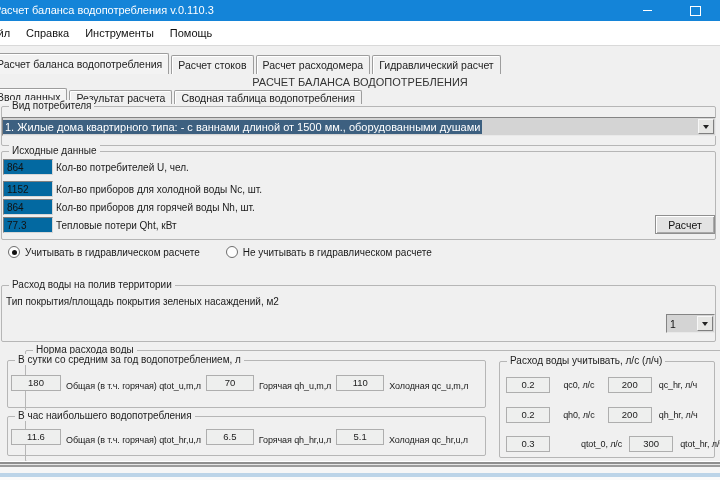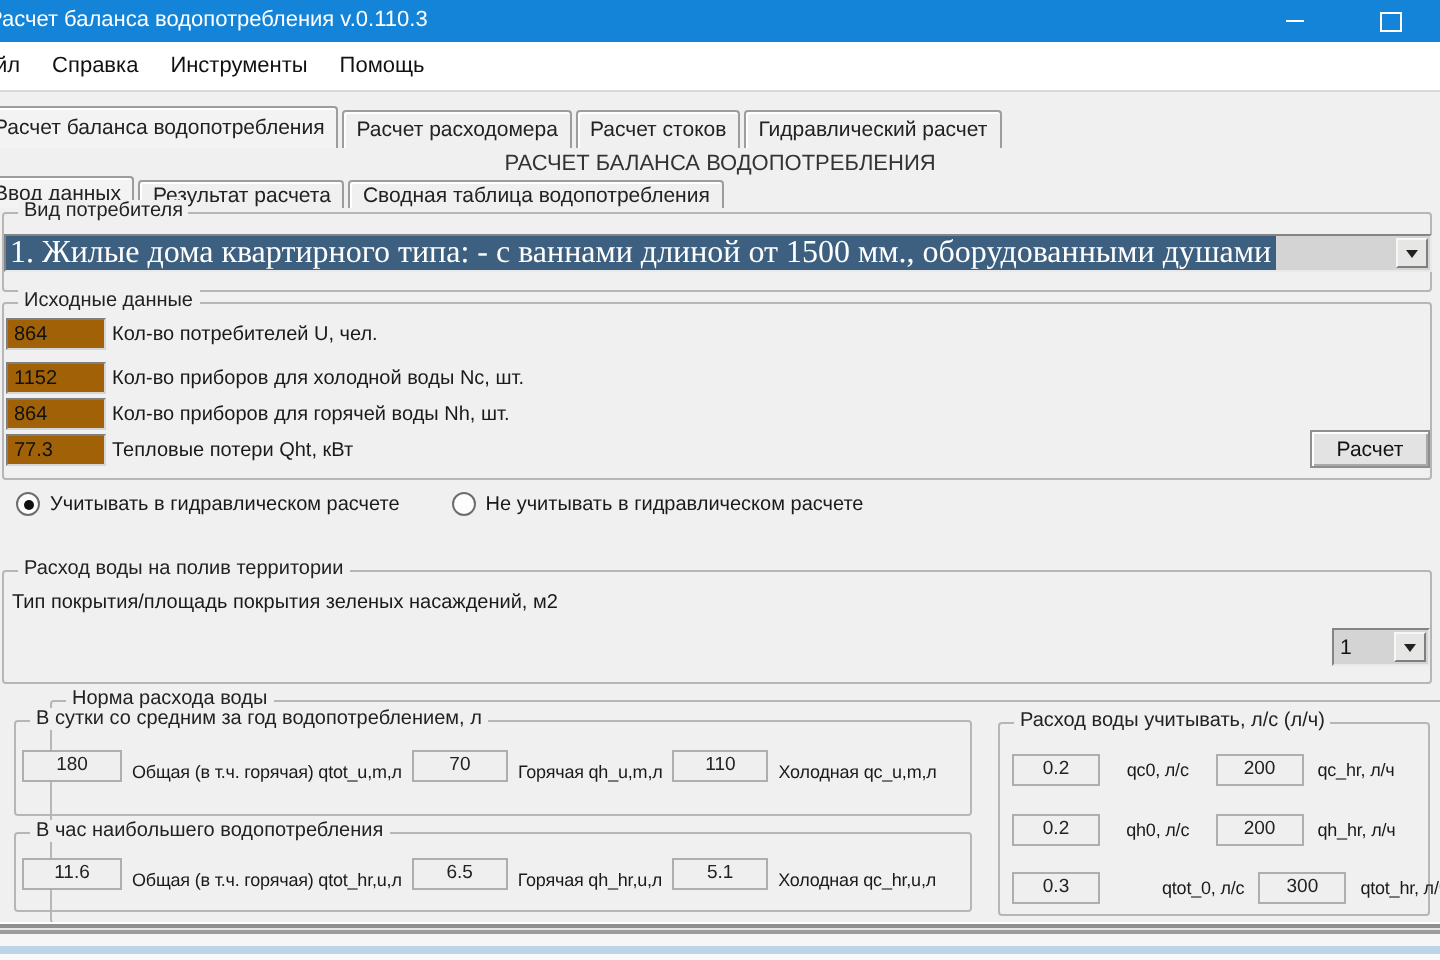--- a/index.html
+++ b/index.html
@@ -25,27 +25,27 @@
     font-size:10.5px;height:18px;margin-right:2px;color:#222;}
   .mtabs .tab{height:18px;}
   .mtabs .tab.active{height:20px;background:#f3f3f3;}
   .stabs .tab{height:13px;font-size:10.5px;}
   .stabs .tab.active{height:15px;background:#f3f3f3;}
   .pagetitle{left:0;top:76px;width:720px;text-align:center;font-size:11px;color:#333;}
   
   .groupbox{border:1px solid #b6b6b6;border-radius:2px;}
   .legend{position:absolute;top:-7px;left:7px;background:#f0f0f0;padding:0 3px;font-size:10px;color:#222;white-space:nowrap;}
   
-  .edit{background:#a16207;border:1px solid;border-color:#7f7f7f #d6d6d6 #d6d6d6 #7f7f7f;
+  .edit{background:#0369a1;border:1px solid;border-color:#7f7f7f #d6d6d6 #d6d6d6 #7f7f7f;
     font-family:"Liberation Sans",sans-serif;font-size:10px;padding:0 3px;color:#111;outline:none;}
   .edit-ro{background:#eeefee;border:1px solid #aeaeae;text-align:center;
     font-family:"Liberation Sans",sans-serif;font-size:9.5px;color:#222;padding:0;outline:none;}
   .combo{background:#d4d4d4;border:1px solid;border-color:#848484 #e9e9e9 #e9e9e9 #848484;
     display:flex;align-items:center;overflow:hidden;}
-  .combo .sel{background:#3d6080;color:#fff;font-size:16px;padding:1px 2px;white-space:nowrap;font-family:Liberation Serif, serif;}
+  .combo .sel{background:#3d6080;color:#fff;font-size:11px;padding:1px 2px;white-space:nowrap;}
   .combo .plain{color:#111;font-size:10.5px;padding:1px 3px;white-space:nowrap;}
   .combo-btn{position:absolute;right:1px;top:1px;bottom:1px;width:14px;background:#e6e6e4;
     border:1px solid;border-color:#f7f7f7 #7f7f7f #7f7f7f #f7f7f7;display:flex;align-items:center;justify-content:center;}
   .tri{width:0;height:0;border-left:3px solid transparent;border-right:3px solid transparent;border-top:4px solid #222;}
   .fieldlabel{font-size:10px;color:#1a1a1a;white-space:nowrap;}
   .btn{background:#e3e3e3;border:1px solid #8f8f8f;box-shadow:inset 1px 1px 0 #ffffff, inset -1px -1px 0 #a9a9a9;
     font-size:10.5px;display:flex;align-items:center;justify-content:center;color:#111;}
   
   .radiorow{left:8px;top:246px;display:flex;gap:26px;align-items:center;}
   .radio{display:flex;align-items:center;gap:5px;}
@@ -79,22 +79,22 @@
   <div class="abs menubar"></div>
   <div class="abs menurow">
     <div class="menuitem">Файл</div>
     <div class="menuitem">Справка</div>
     <div class="menuitem">Инструменты</div>
     <div class="menuitem">Помощь</div>
   </div>
 
   <div class="abs tabrow mtabs">
     <div class="tab active">Расчет баланса водопотребления</div>
+    <div class="tab">Расчет стоков</div>
     <div class="tab">Расчет расходомера</div>
-    <div class="tab">Расчет стоков</div>
     <div class="tab">Гидравлический расчет</div>
   </div>
 
   <div class="abs pagetitle">РАСЧЕТ БАЛАНСА ВОДОПОТРЕБЛЕНИЯ</div>
 
   <div class="abs tabrow stabs">
     <div class="tab active">Ввод данных</div>
     <div class="tab">Результат расчета</div>
     <div class="tab">Сводная таблица водопотребления</div>
   </div>

